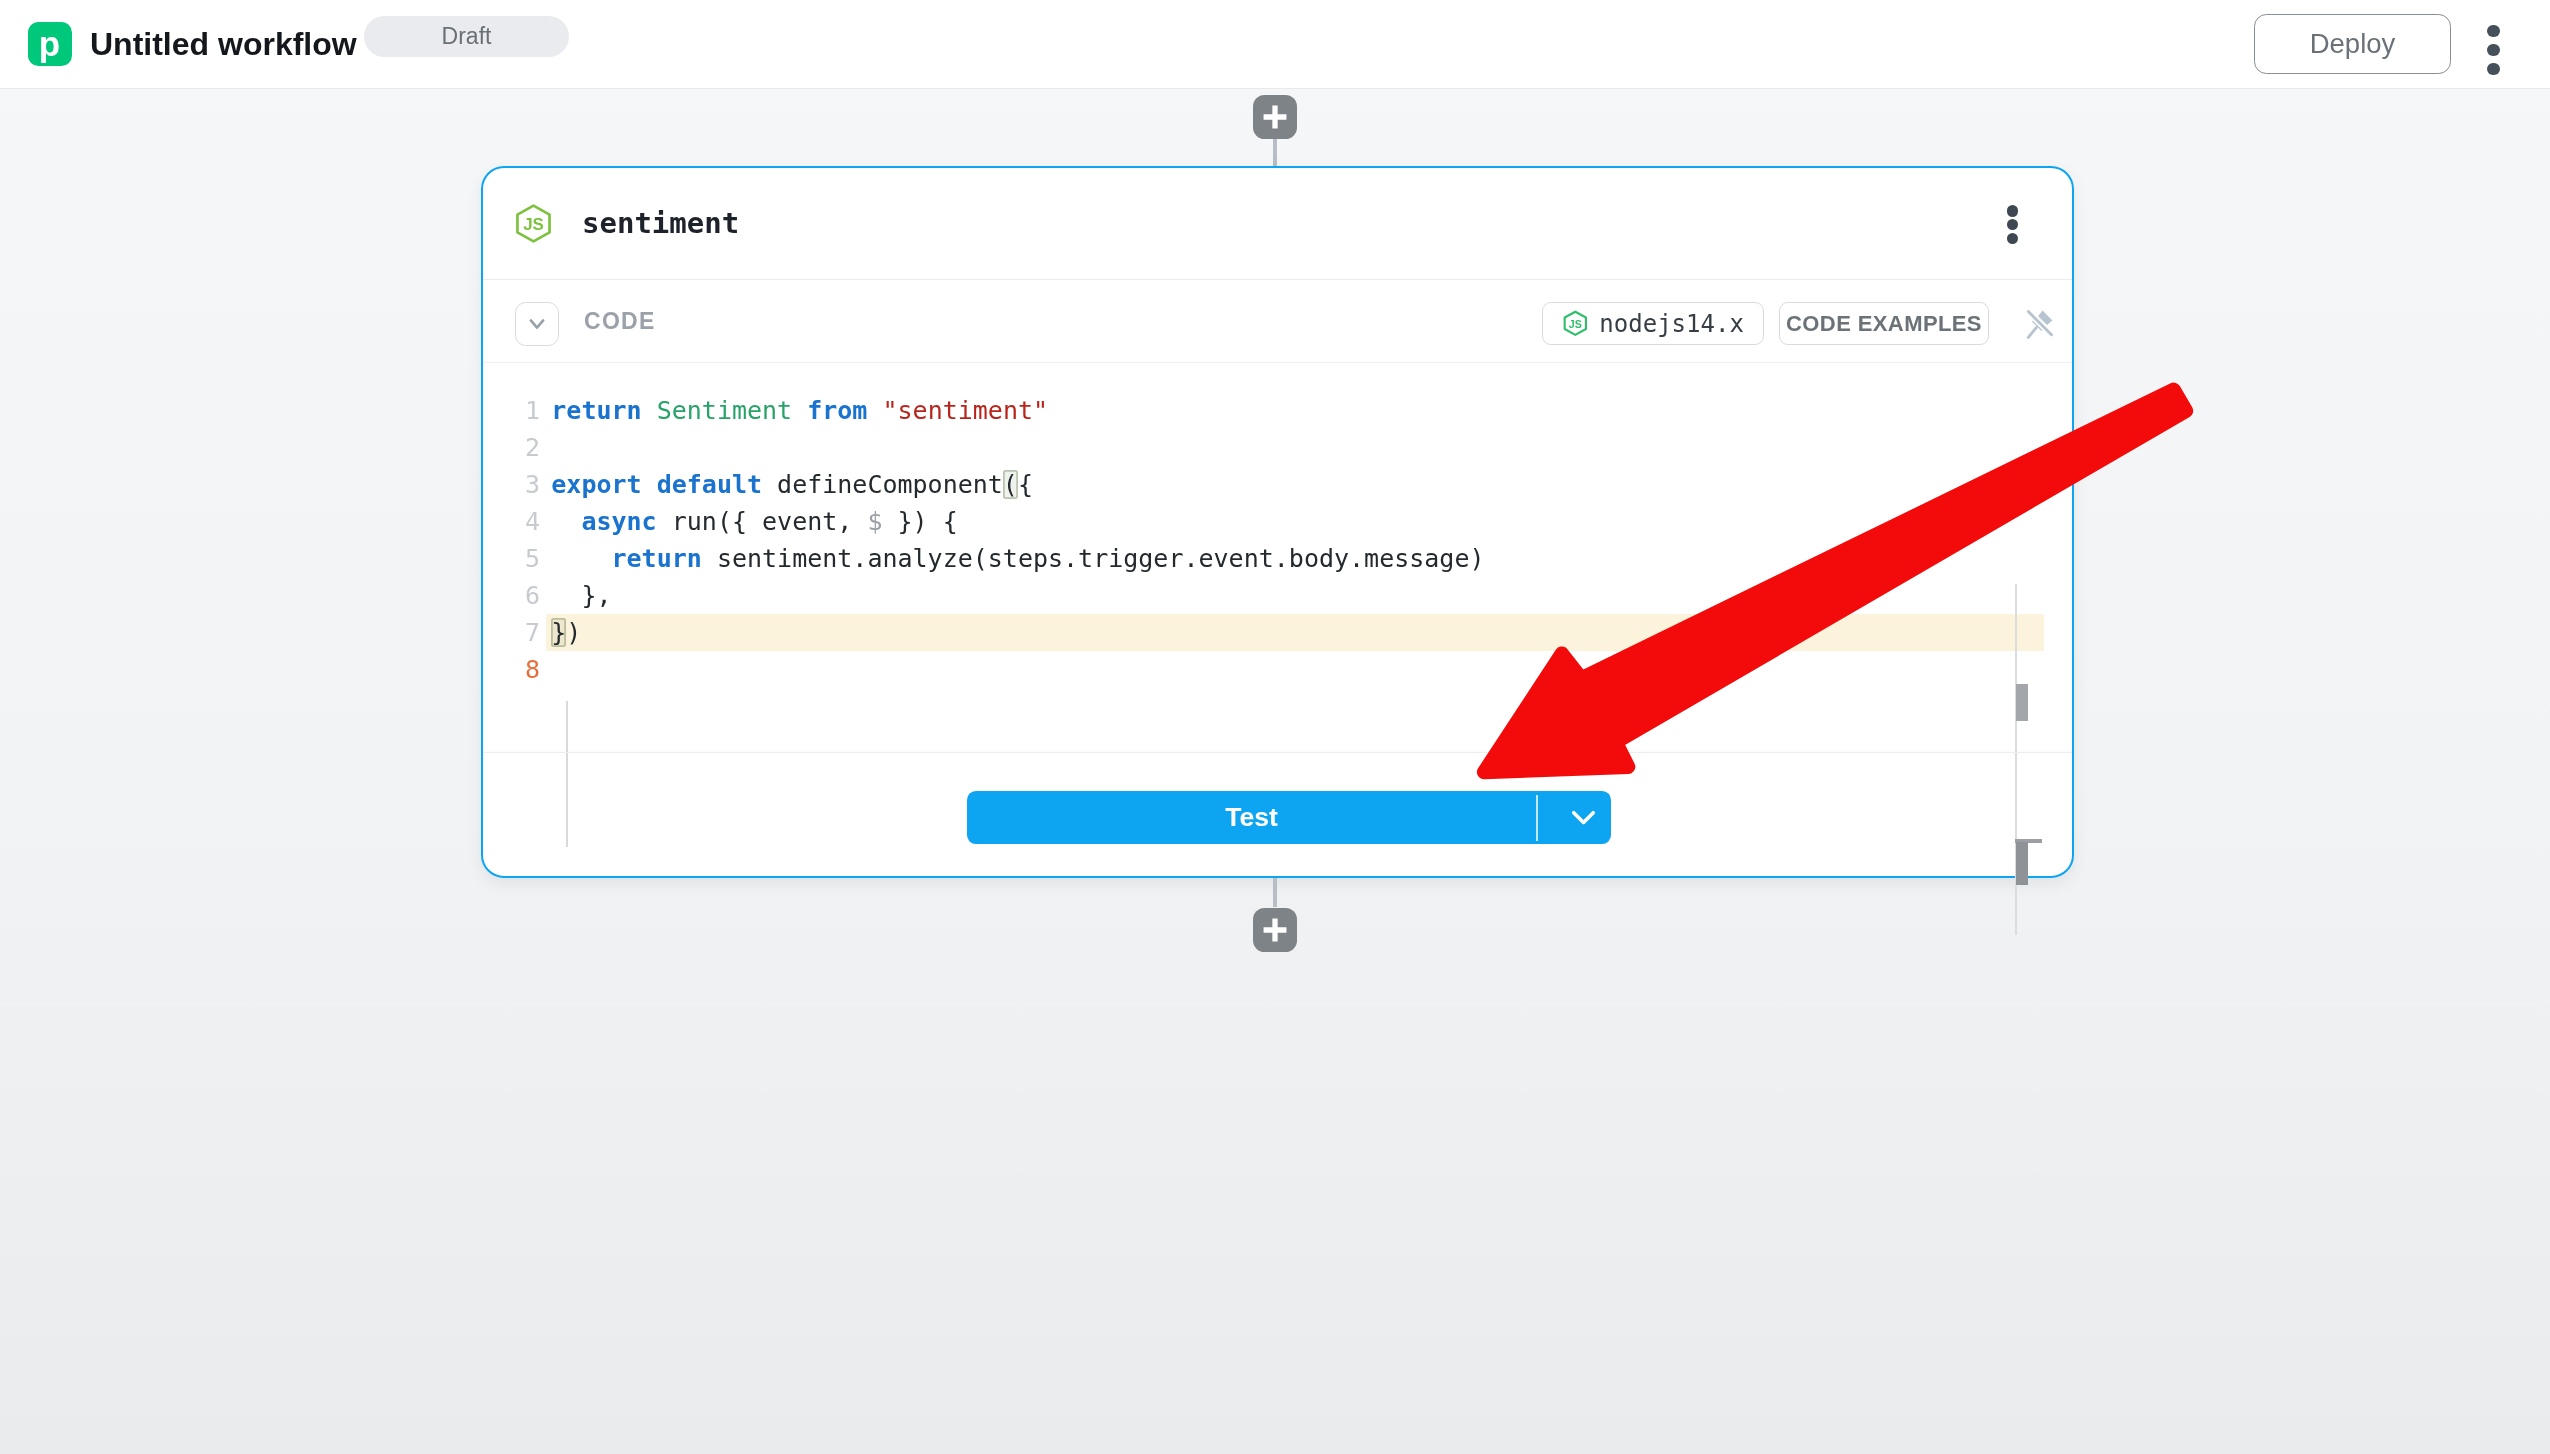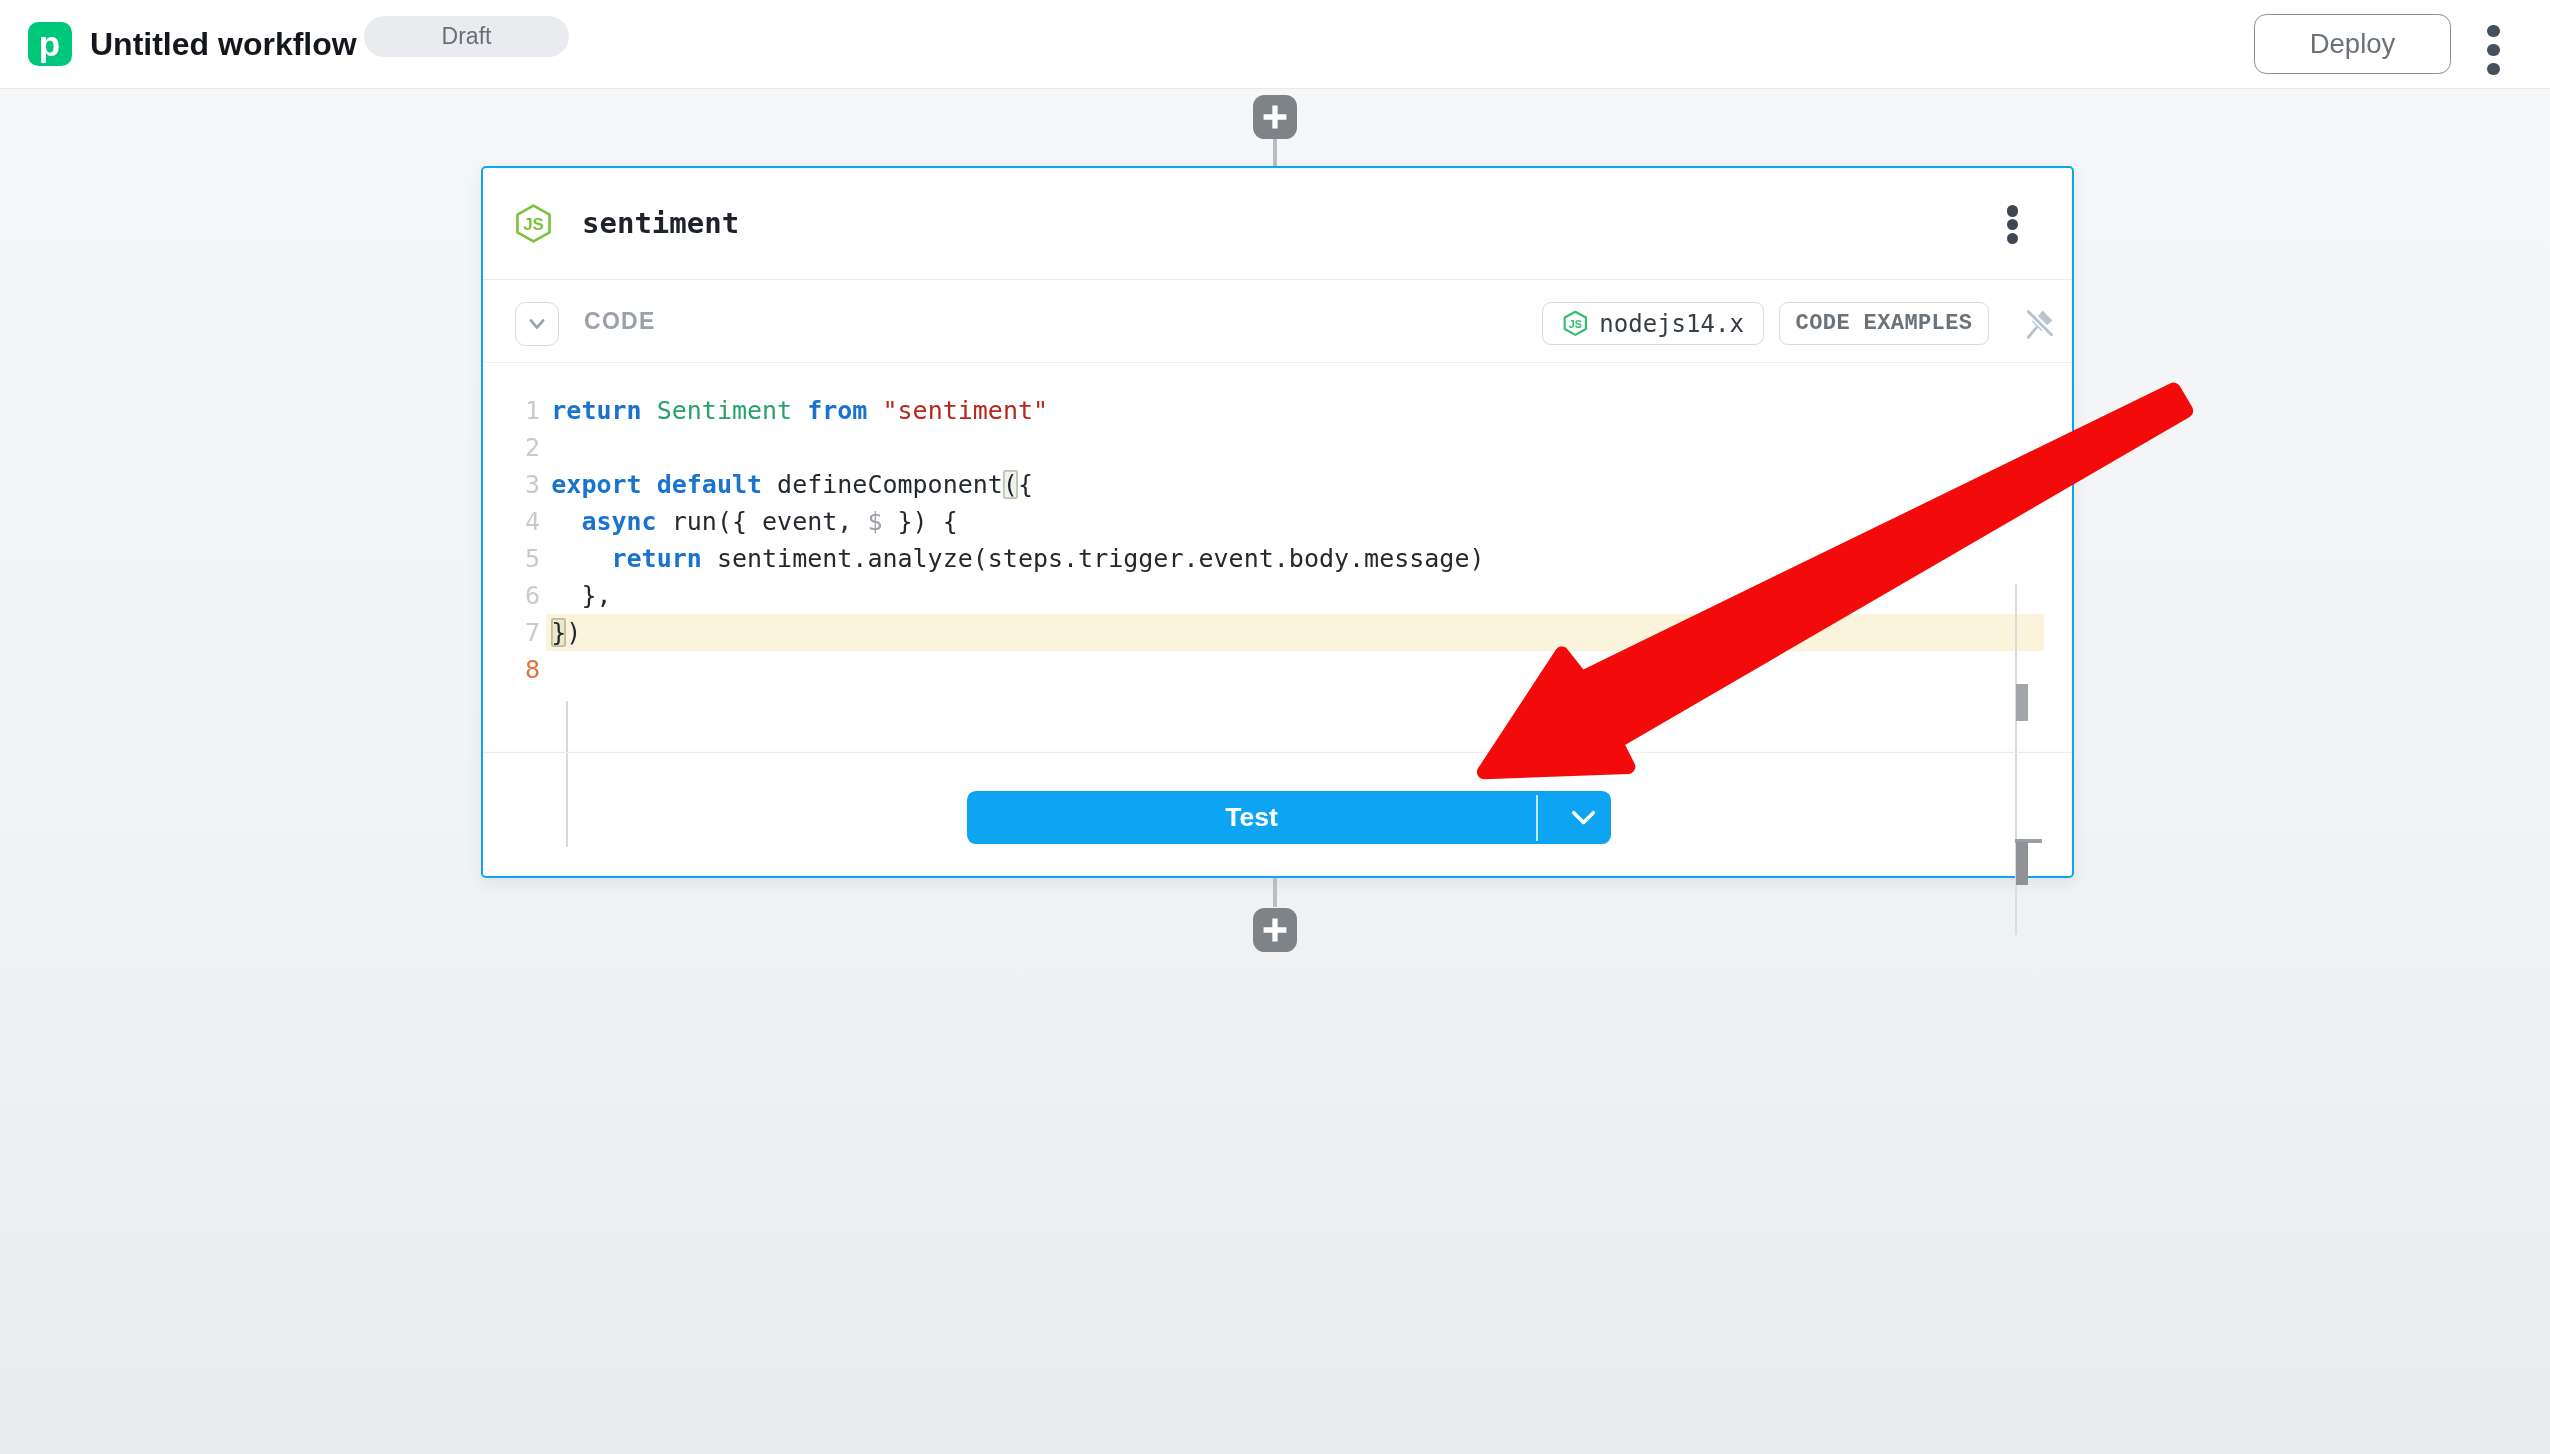--- a/index.html
+++ b/index.html
@@ -26,41 +26,41 @@
   .kebab-app{left:2481px;top:25px;width:25px;height:50px;justify-content:space-between;}
   .kebab-app i{width:12.4px;height:12.4px;background:#45505b;}
 
   
   .conn{position:absolute;width:3.5px;background:#b7bec5;}
   .addstep{position:absolute;left:1253px;width:44px;height:44px;border-radius:11.5px;
            background:#7e8387;display:flex;align-items:center;justify-content:center;}
 
   
   .card{position:absolute;left:481px;top:166px;width:1593px;height:712px;box-sizing:border-box;
-        background:#ffffff;border:2.7px solid #0da5f2;border-radius:5px;
+        background:#ffffff;border:2.7px solid #0da5f2;border-radius:23px;
         box-shadow:0 5.3px 16px rgba(30,60,90,.08);}
   .card-head{position:absolute;left:0;top:0;width:100%;height:111px;border-bottom:0.9px solid #e9ebed;}
   .node-icon{position:absolute;left:30px;top:35px;}
   .step-title{position:absolute;left:99px;top:0;height:111px;line-height:111px;
               font-family:"DejaVu Sans Mono",monospace;font-size:29px;font-weight:600;color:#1d222b;}
   .kebab-step{left:1516px;top:37px;width:26.6px;height:39px;justify-content:space-between;}
   .kebab-step i{width:11.5px;height:11.5px;background:#3e4852;}
 
   
   .toolbar{position:absolute;left:0;top:112px;width:100%;height:82px;border-bottom:0.9px solid #eef0f1;}
   .collapse-btn{position:absolute;left:32px;top:22px;width:44px;height:44px;border-radius:10.6px;
                 border:1.8px solid #d8dbde;background:#fff;box-sizing:border-box;
                 display:flex;align-items:center;justify-content:center;}
   .sect-label{position:absolute;left:101px;top:0;height:82px;line-height:82px;
               font-size:23px;font-weight:700;letter-spacing:1.3px;color:#9aa1a9;}
   .pillbtn{position:absolute;top:22px;height:43px;border-radius:8.9px;border:1.8px solid #d8dbde;
            background:#fff;box-sizing:border-box;display:flex;align-items:center;justify-content:center;}
   .runtime{left:1059px;width:222px;gap:10.6px;font-family:"DejaVu Sans Mono",monospace;
            font-size:24px;color:#363d45;}
-  .examples{left:1296px;width:210px;font-size:22px;font-weight:600;letter-spacing:0.4px;color:#6b7278;font-family:Liberation Mono, monospace;}
+  .examples{left:1296px;width:210px;font-size:22px;font-weight:600;letter-spacing:0.4px;color:#6b7278;}
   .pin{position:absolute;left:1539px;top:26.6px;width:34px;height:34px;}
 
   
   .editor{position:absolute;left:0;top:195px;width:100%;height:389px;
           font-family:"DejaVu Sans Mono",monospace;font-size:25px;line-height:37px;}
   .gutter{position:absolute;left:0;top:29px;width:57px;text-align:right;color:#c7cbcf;}
   .gutter .ln{height:37px;}
   .gutter .ln.active{color:#e4703b;}
   .lines{position:absolute;left:63px;top:29px;width:1498px;}
   .cl{height:37px;white-space:pre;padding-left:5.3px;color:#24292e;}

